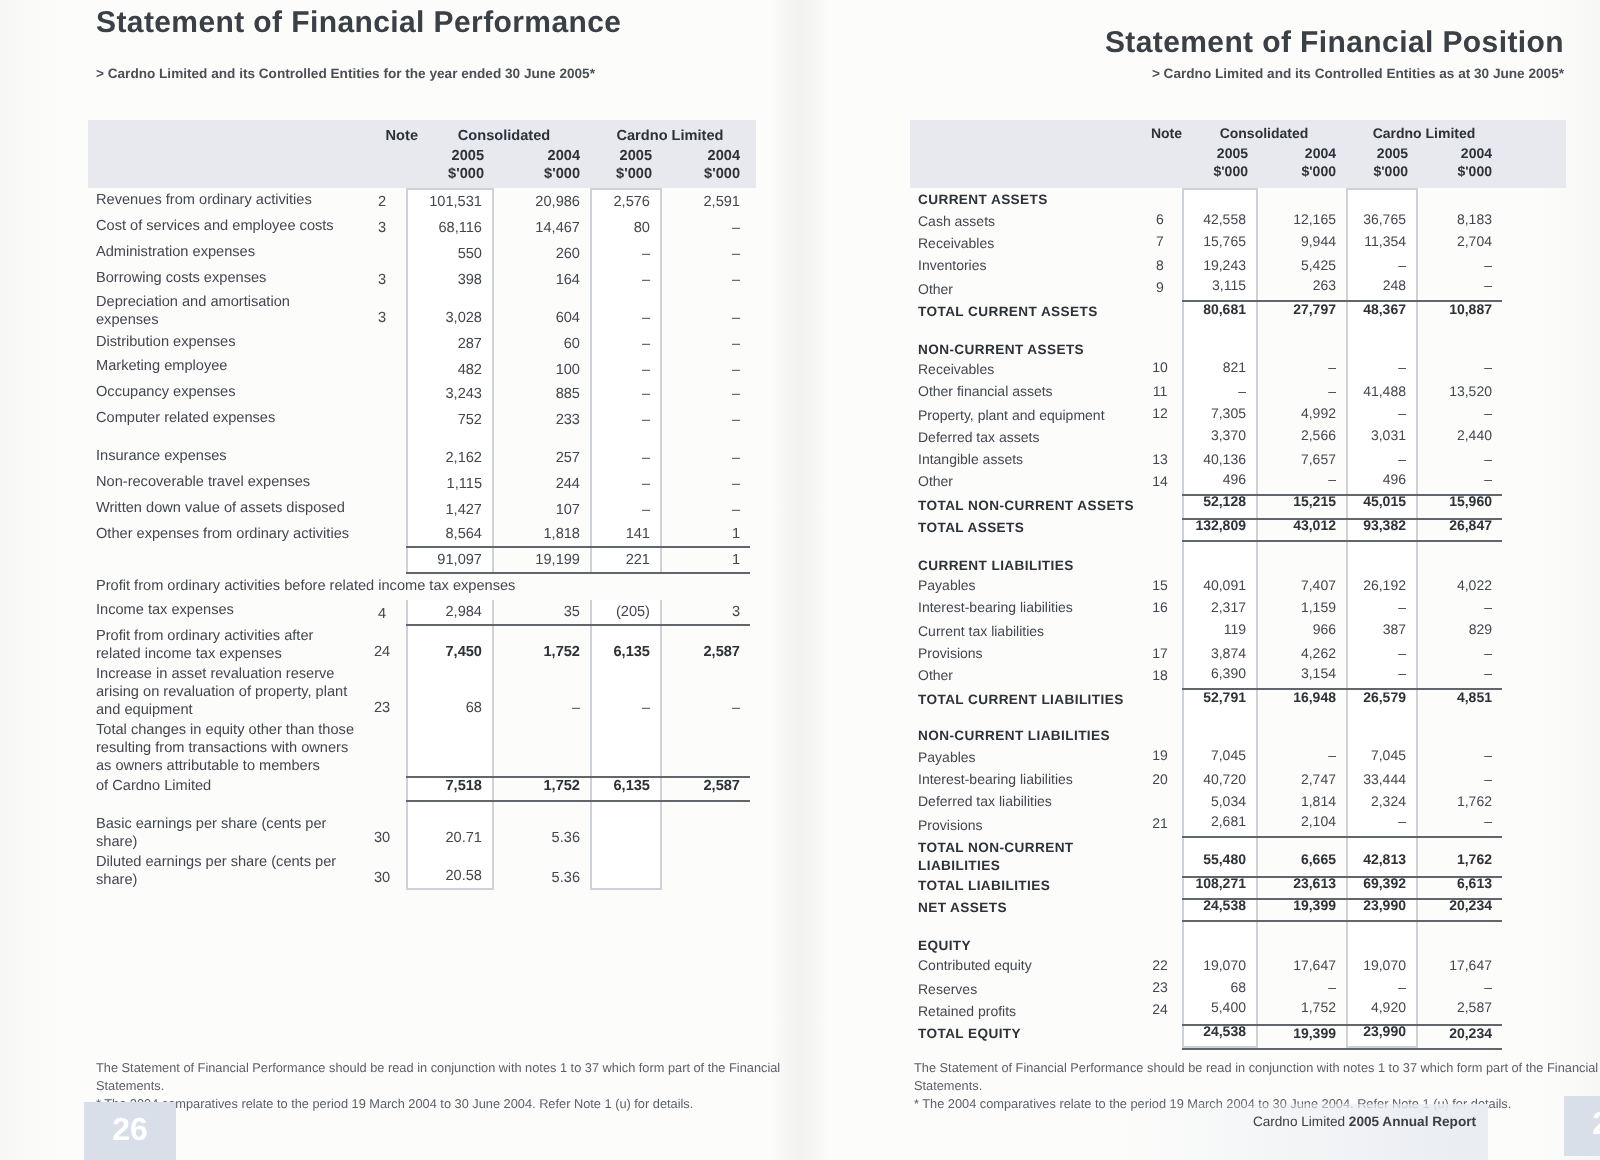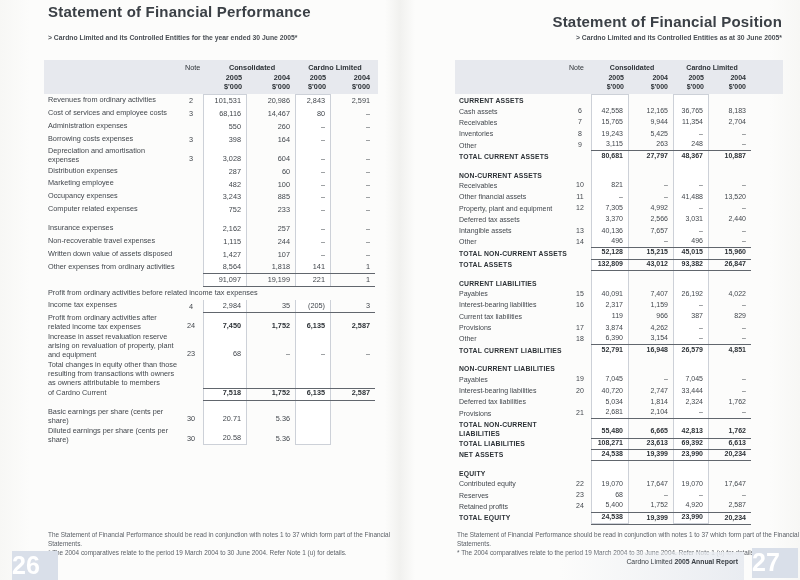--- a/index.html
+++ b/index.html
@@ -17,21 +17,21 @@
   #pageR .subtitle{right:18px;top:34px;text-align:right;}
 
   .ftable{position:absolute;font-size:7px;line-height:8.8px;}
   #tableL{left:44px;top:60px;width:334px;font-size:7.3px;}
   #tableR{left:55px;top:60px;width:328px;}
 
   
   .thead{background:#e7e9ee;padding:4px 0 3px 0;}
   .hrow{display:flex;align-items:flex-end;}
   .hlabel{flex:1;}
-  .hnote{font-weight:normal;text-align:left;color:#2d3237;}
+  .hnote{font-weight:bold;text-align:right;color:#2d3237;}
   #tableL .hnote{width:24px;} #tableR .hnote{width:22px;}
   .hgroup{font-weight:bold;text-align:center;color:#2d3237;}
   #tableL .g1{width:86px;} #tableL .g2{width:80px;}
   #tableR .g1{width:82px;} #tableR .g2{width:78px;}
   .hcell{font-weight:bold;text-align:right;padding-right:5px;box-sizing:border-box;color:#2d3237;}
   .hrow2 .hcell{padding-top:1px;}
   #tableL .hrow::after{content:"";width:3px;} #tableR .hrow::after{content:"";width:32px;}
 
   
   .trow{display:flex;align-items:stretch;}
@@ -54,21 +54,21 @@
   .t-sec .label{font-weight:bold;color:#2d3237;font-size:6.8px;letter-spacing:0.2px;padding-top:3px;}
   .brow .label,.brow .cell{font-weight:bold;color:#2d3237;}
   .brow .label{font-size:6.8px;letter-spacing:0.2px;}
   .vbold .cell{font-weight:bold;color:#2d3237;}
 
   .footnotes{position:absolute;font-size:6.4px;line-height:9px;color:#5a5f66;}
   #pageL .footnotes{left:48px;top:530px;}
   #pageR .footnotes{left:57px;top:530px;}
 
   .pagenum{position:absolute;background:#d9dfe9;color:#ffffff;font-weight:bold;
-    font-size:25px;text-align:left;line-height:29px;}
+    font-size:16px;text-align:center;line-height:29px;margin-left:30px;}
   #pn26{left:12px;top:551px;width:46px;height:29px;}
   #pn27{left:752px;top:548px;width:46px;height:30px;}
 
   #footer-band{position:absolute;left:560px;top:552px;width:184px;height:28px;
     background:linear-gradient(to right,rgba(233,236,241,0),#e9ecf1);}
   #report-label{position:absolute;right:62px;top:558px;font-size:6.8px;color:#3b4046;white-space:nowrap;}
   #report-label .bold{font-weight:bold;}
 </style>
 </head>
 <body>
@@ -104,21 +104,21 @@
           <div class="hcell" style="width:44px">$'000</div>
         </div>
       </div>
       <div class="tbody">
           <div class="trow t-row">
             <div class="label">Revenues from ordinary activities</div>
             <div class="note">2</div>
             <div class="vals">
               <div class="cell c0 hl boxtop">101,531</div>
               <div class="cell c1 boxtop">20,986</div>
-              <div class="cell c2 hl boxtop">2,843</div>
+              <div class="cell c2 hl boxtop">2,576</div>
               <div class="cell c3 boxtop">2,591</div>
             </div>
           </div>
           <div class="trow t-row">
             <div class="label">Cost of services and employee costs</div>
             <div class="note">3</div>
             <div class="vals">
               <div class="cell c0 hl">68,116</div>
               <div class="cell c1">14,467</div>
               <div class="cell c2 hl">80</div>
@@ -293,21 +293,21 @@
             <div class="label">Total changes in equity other than those resulting from transactions with owners as owners attributable to members</div>
             <div class="note"></div>
             <div class="vals">
               <div class="cell c0 hl"></div>
               <div class="cell c1"></div>
               <div class="cell c2 hl"></div>
               <div class="cell c3"></div>
             </div>
           </div>
           <div class="trow t-row vbold">
-            <div class="label">of Cardno Current</div>
+            <div class="label">of Cardno Limited</div>
             <div class="note"></div>
             <div class="vals rule-top rule-bottom">
               <div class="cell c0 hl">7,518</div>
               <div class="cell c1">1,752</div>
               <div class="cell c2 hl">6,135</div>
               <div class="cell c3">2,587</div>
             </div>
           </div>
           <div class="trow t-sp">
             <div class="label"></div>

